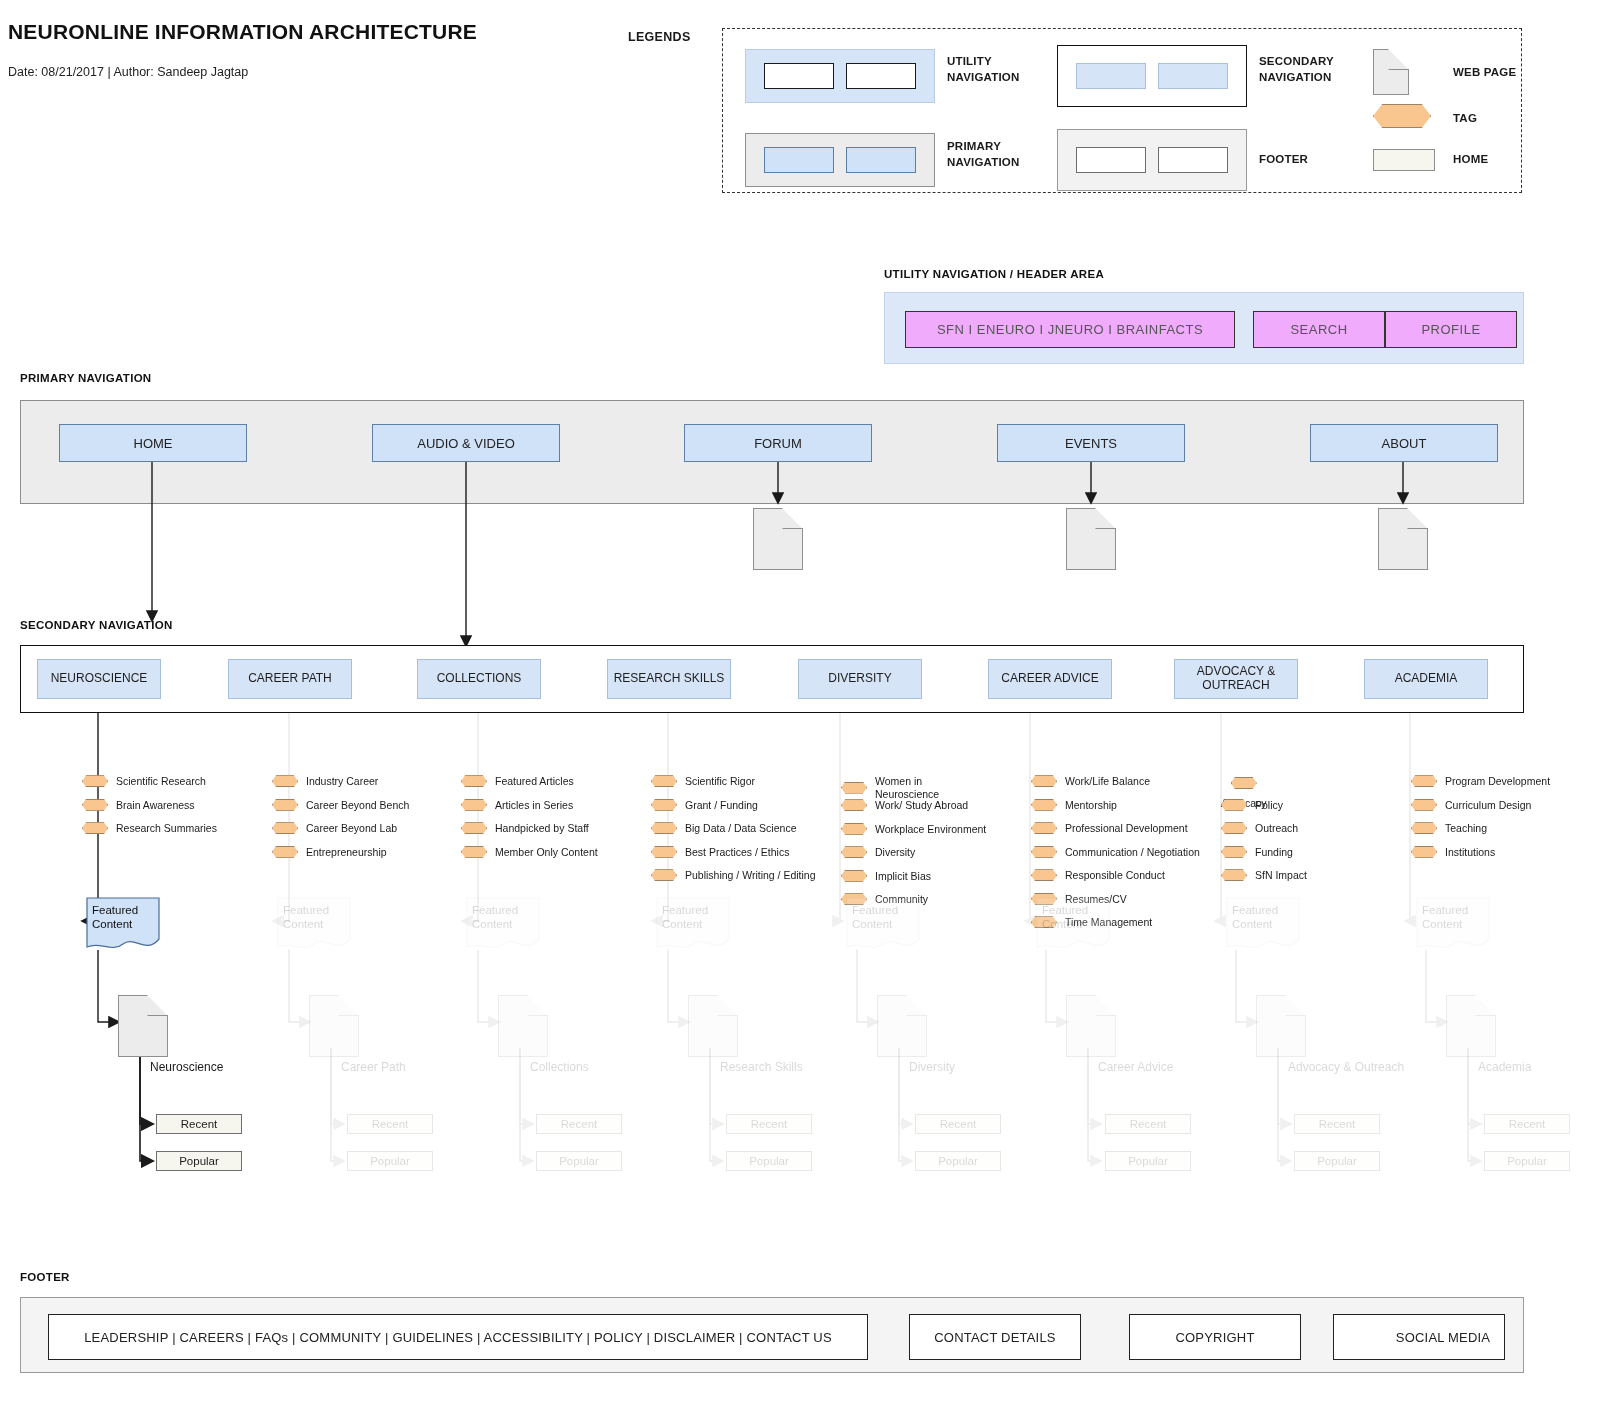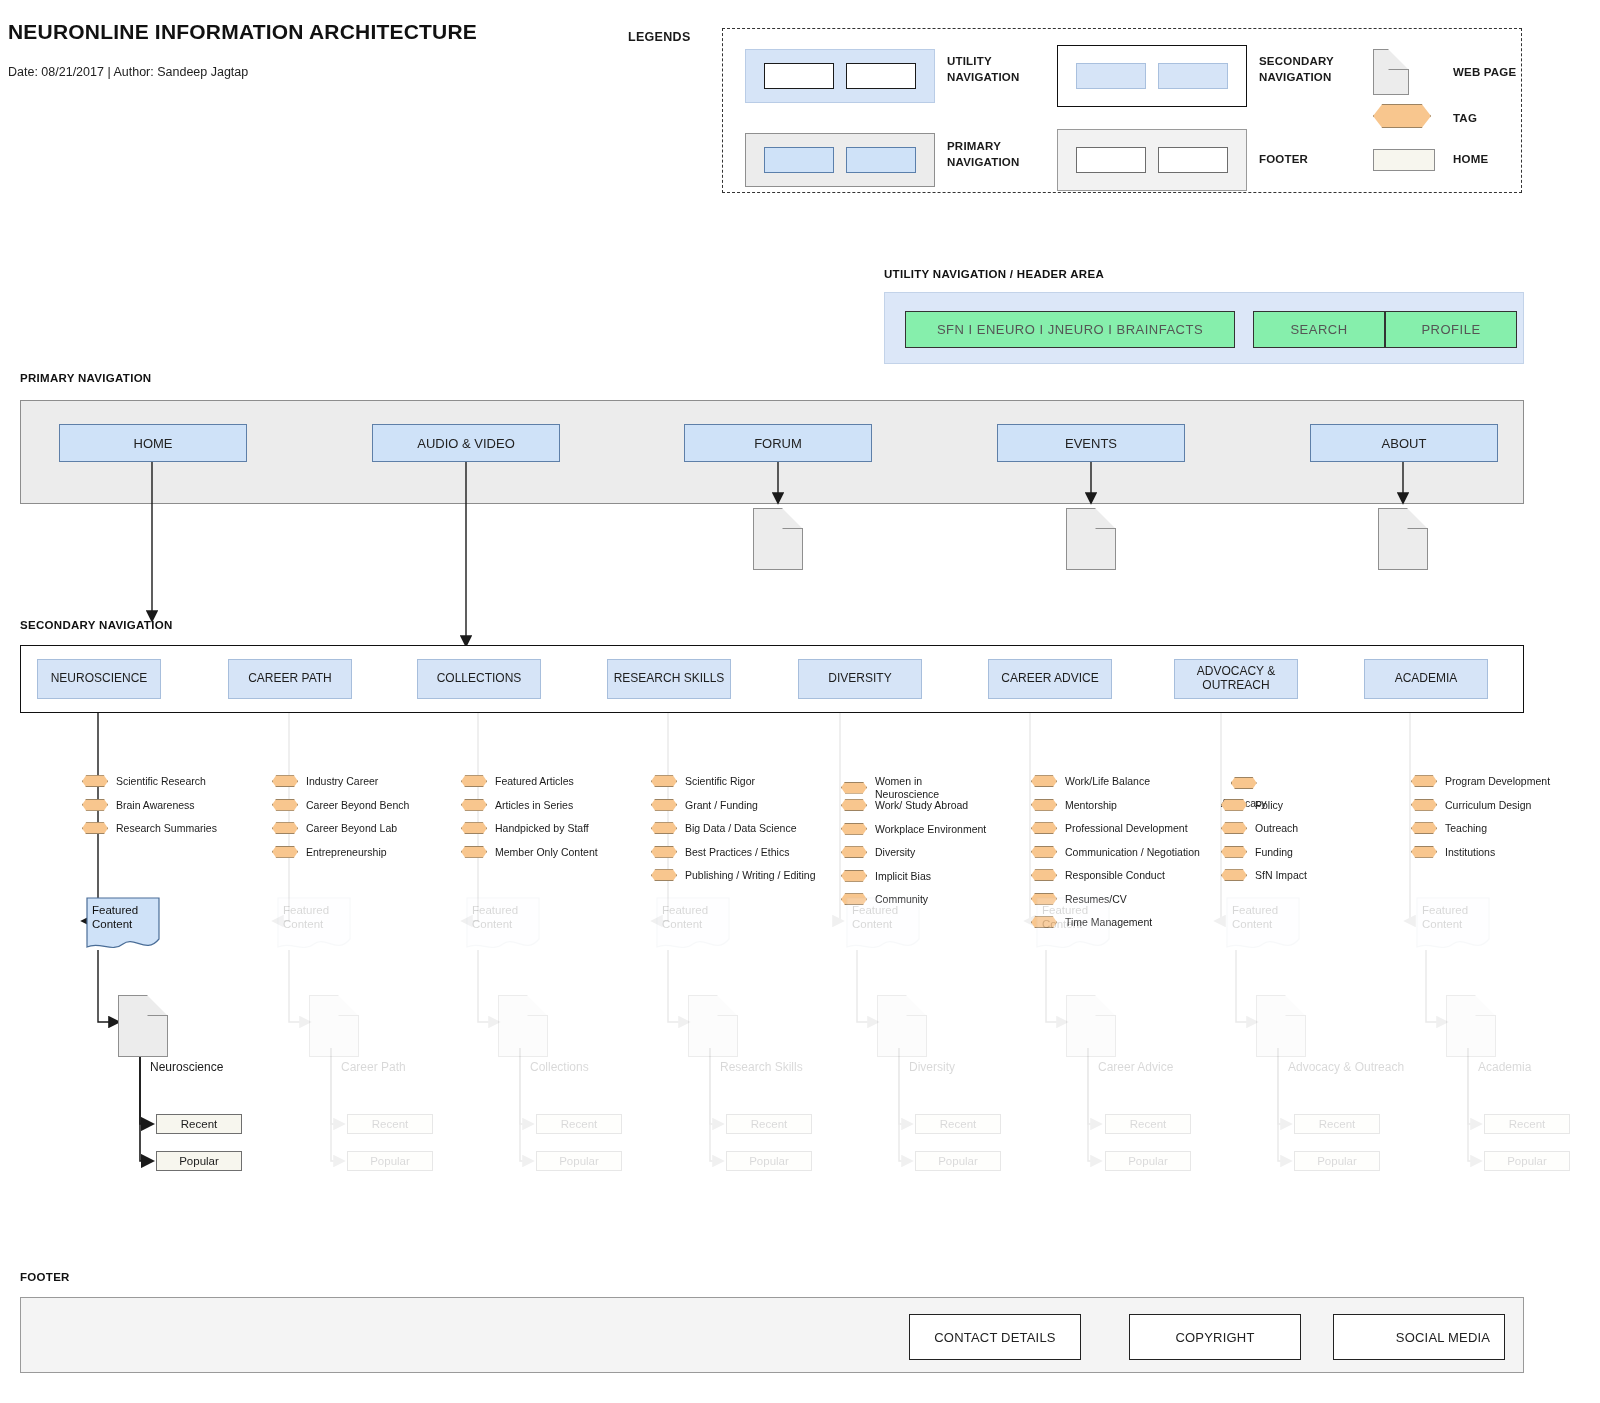--- a/index.html
+++ b/index.html
@@ -74,21 +74,21 @@
   .sec-label {
     font-size:11.5px; font-weight:bold; letter-spacing:.3px; color:#111;
   }
 
   
   #utility-band {
     left:884px; top:292px; width:640px; height:72px;
     background:#dce7f8; border:1px solid #c3d3e9;
   }
   .util-btn {
-    position:absolute; background:#86efac; border:1.4px solid #333;
+    position:absolute; background:#f0abfc; border:1.4px solid #333;
     display:flex; align-items:center; justify-content:center;
     font-size:13px; color:#555; letter-spacing:.5px;
   }
 
   
   #primary-band {
     left:20px; top:400px; width:1504px; height:104px;
     background:#ececec; border:1.4px solid #8d8d8d;
   }
   .prim-btn {
@@ -610,16 +610,17 @@
         <div class="foldline"></div>
       </div>
       <div class="pagelabel" style="left: 1478px; top: 1060px;">Academia</div>
       <div class="tabbox" style="left: 1484px; top: 1114px;">Recent</div>
       <div class="tabbox" style="left: 1484px; top: 1151px;">Popular</div>
     </div>
   </div>
 
 <div class="abs sec-label" style="left:20px; top:1271px;">FOOTER</div>
 <div class="abs" id="footer-band">
+  <div class="foot-btn" style="left:27px; width:820px;">LEADERSHIP | CAREERS | FAQs | COMMUNITY | GUIDELINES | ACCESSIBILITY | POLICY | DISCLAIMER | CONTACT US</div>
   <div class="foot-btn" style="left:888px; width:172px;">CONTACT DETAILS</div>
   <div class="foot-btn" style="left:1108px; width:172px;">COPYRIGHT</div>
   <div class="foot-btn" style="left:1312px; width:172px;padding-left:48px;">SOCIAL MEDIA</div>
 </div>
 
 </body></html>

